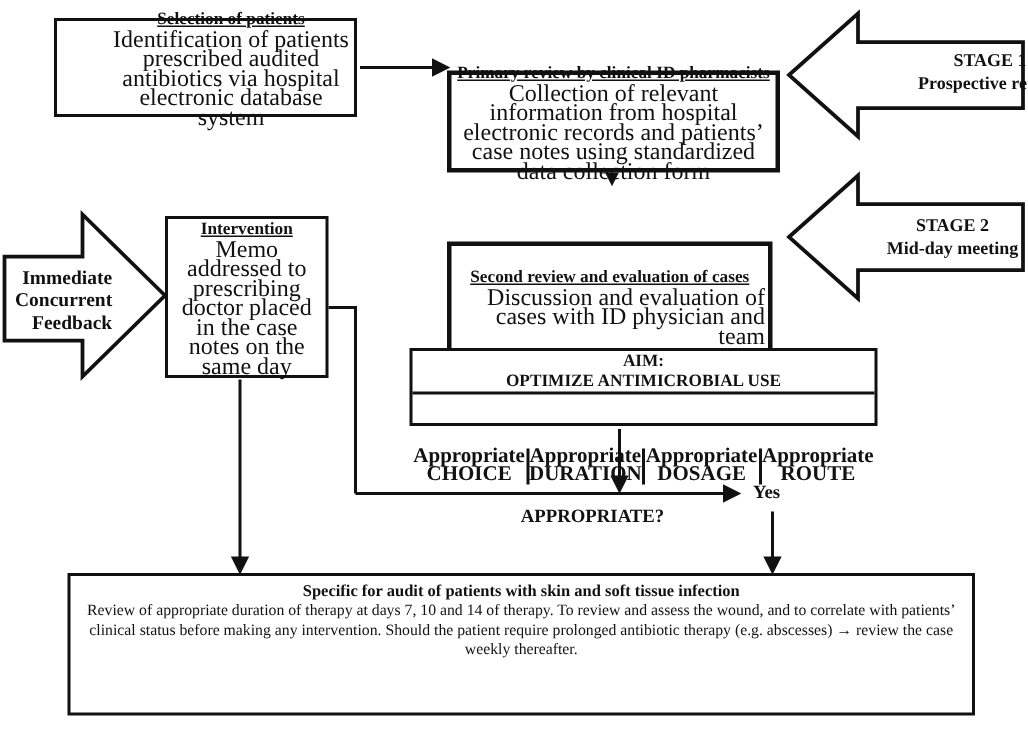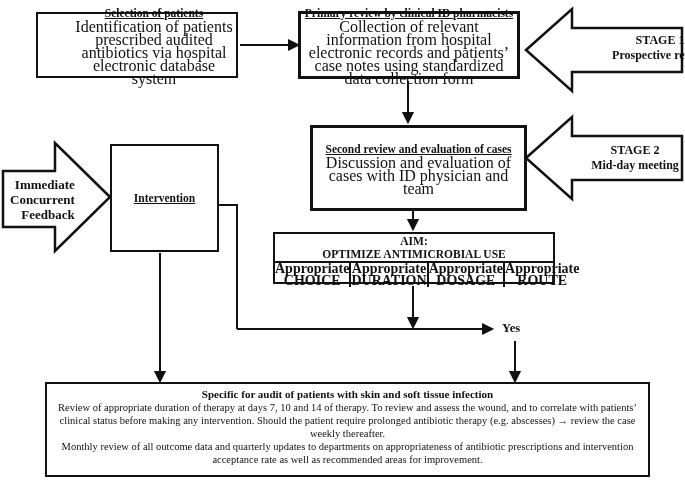--- a/index.html
+++ b/index.html
@@ -8,21 +8,21 @@
     font-family:"Liberation Serif", serif;color:#111;
   }
   svg.layer{position:absolute;left:0;top:0;z-index:0;}
   .box{
     position:absolute;box-sizing:border-box;border:2px solid #111;background:#fff;
     display:flex;flex-direction:column;justify-content:center;align-items:center;
     text-align:center;z-index:1;padding:1px 2px;
   }
   .box-title{font-weight:bold;text-decoration:underline;font-size:11.5px;line-height:14px;}
   .box-body{font-size:16px;line-height:13px;}
-  .thick{border-width:3px;}
+  .thick{border-width:3px;margin-top:36px;}
   .lbl{position:absolute;z-index:2;font-weight:bold;}
   .stage-lbl{width:108px;text-align:center;font-size:12px;line-height:15px;}
   .fb-lbl{font-size:13px;line-height:15px;text-align:right;}
   .fb-lbl span{display:block;}
   .aim{position:absolute;box-sizing:border-box;border:2px solid #111;background:#fff;z-index:1;
        display:flex;flex-direction:column;}
   .aim-head{box-sizing:border-box;border-bottom:2px solid #111;text-align:center;
             font-weight:bold;font-size:11.5px;line-height:12.5px;padding:1px 0;}
   .aim-row{display:flex;flex:1;}
   .aim-cell{flex:1;box-sizing:border-box;border-right:2px solid #111;text-align:center;
@@ -87,41 +87,42 @@
   <div class="box thick" style="left:298px;top:11px;width:222px;height:68px;">
     <div class="box-title">Primary review by clinical ID pharmacists</div>
     <div class="box-body">Collection of relevant information from hospital electronic records and patients’ case notes using standardized data collection form</div>
   </div>
 
   <div class="lbl stage-lbl" style="left:606px;top:33px;">
     <span>STAGE 1</span><br>
     <span>Prospective review</span>
   </div>
 
-  <div class="box thick" style="left:310px;top:125px;width:217px;height:86px;">
+  <div class="box thick" style="left:298px;top:125px;width:217px;height:86px;text-align:right;">
     <div class="box-title">Second review and evaluation of cases</div>
     <div class="box-body">Discussion and evaluation of cases with ID physician and team</div>
   </div>
 
   <div class="lbl stage-lbl" style="left:581px;top:143px;">
     <span>STAGE 2</span><br>
     <span>Mid-day meeting</span>
   </div>
 
   <div class="lbl fb-lbl" style="left:10px;top:177px;">
     <span>Immediate</span>
     <span>Concurrent</span>
     <span>Feedback</span>
   </div>
 
   <div class="box" style="left:110px;top:144px;width:109px;height:108px;border-width:2.5px;">
     <div class="box-title">Intervention</div>
+    <div class="box-body">Memo addressed to prescribing doctor placed in the case notes on the same day</div>
   </div>
 
-  <div class="aim" style="left:273px;top:232px;width:282px;height:52px;">
+  <div class="aim" style="left:273px;top:232px;width:312px;height:52px;gap:36px;">
     <div class="aim-head">
       <span>AIM:</span><br>
       <span>OPTIMIZE ANTIMICROBIAL USE</span>
     </div>
     <div class="aim-row">
       <div class="aim-cell">
         <span>Appropriate</span>
         <span>CHOICE</span>
       </div>
       <div class="aim-cell">
@@ -132,21 +133,21 @@
         <span>Appropriate</span>
         <span>DOSAGE</span>
       </div>
       <div class="aim-cell">
         <span>Appropriate</span>
         <span>ROUTE</span>
       </div>
     </div>
   </div>
 
+  <div class="lbl" style="left:340px;top:337px;width:110px;text-align:center;font-size:12.5px;">APPROPRIATE?</div>
   <div class="lbl" style="left:502px;top:321px;font-size:12.5px;">Yes</div>
 
   <div class="box outcome" style="left:45px;top:382px;width:605px;height:95px;">
     <div class="sec-title">Specific for audit of patients with skin and soft tissue infection</div>
     <div class="sec-body">Review of appropriate duration of therapy at days 7, 10 and 14 of therapy. To review and assess the wound, and to correlate with patients’ clinical status before making any intervention. Should the patient require prolonged antibiotic therapy (e.g. abscesses) → review the case weekly thereafter.</div>
-    <div class="sec-body">Monthly review of all outcome data and quarterly updates to departments on appropriateness of antibiotic prescriptions and intervention acceptance rate as well as recommended areas for improvement.</div>
   </div>
 
 </div>
 
 </body></html>

